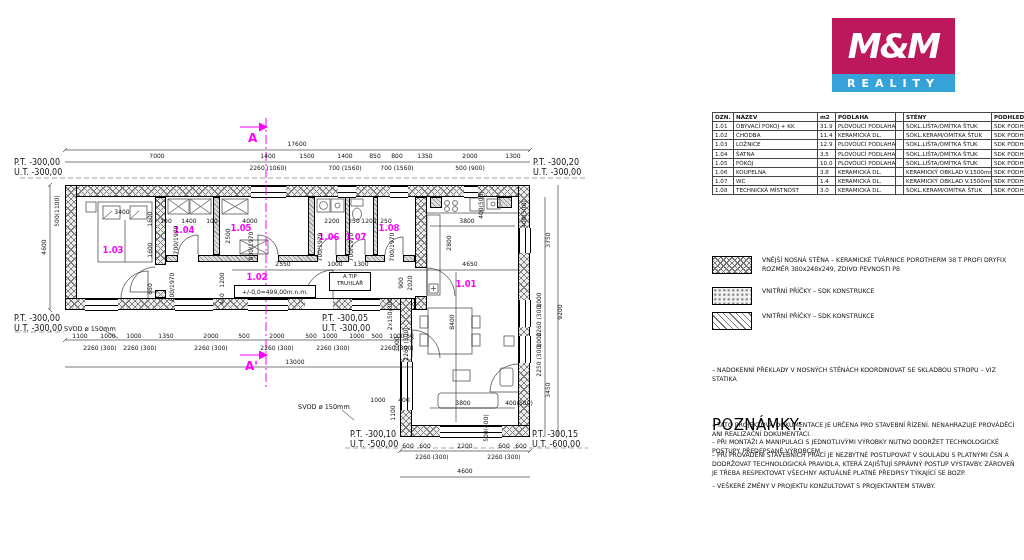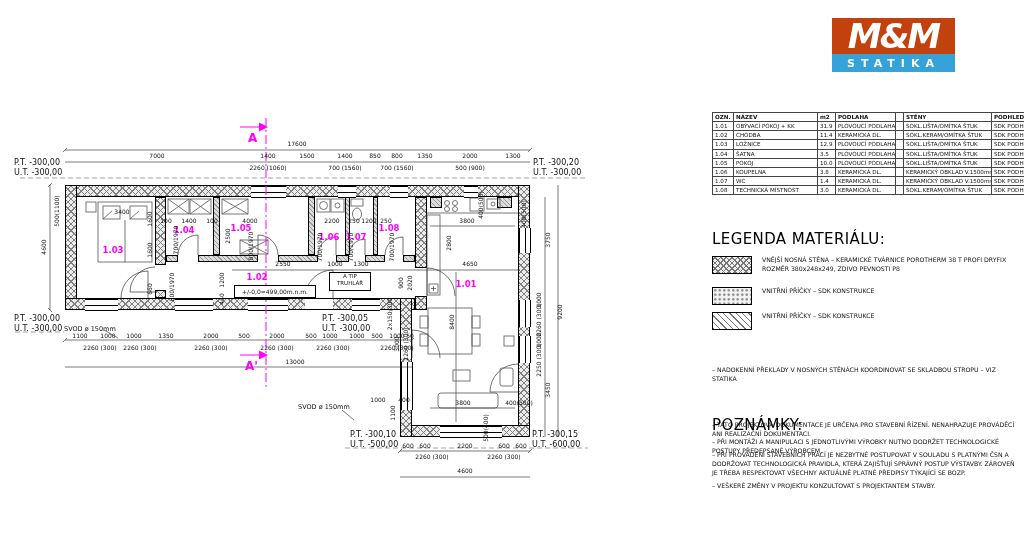--- a/index.html
+++ b/index.html
@@ -31,21 +31,21 @@
   .svod{position:absolute;font-size:6.5px;line-height:1;white-space:nowrap;}
   .secmark{position:absolute;color:#ff00ff;font-weight:bold;font-size:12px;line-height:1;}
   .elevbox{position:absolute;border:1px solid #000;background:#fff;font-size:6px;line-height:1;
            display:flex;align-items:center;justify-content:center;white-space:nowrap;}
   .atipbox{position:absolute;border:1px solid #000;background:#fff;font-size:5.5px;line-height:1.3;
            text-align:center;white-space:pre;}
   
   #side{position:absolute;left:712px;top:0;width:312px;height:560px;}
   .h1{position:absolute;font-size:15px;letter-spacing:.4px;color:#000;font-weight:500;white-space:nowrap;}
   #logo{position:absolute;left:120px;top:18px;width:123px;height:70px;}
-  #logo .red{height:36px;background:#c2410c;color:#fff;display:flex;align-items:center;justify-content:center;
+  #logo .red{height:56px;background:#be185d;color:#fff;display:flex;align-items:center;justify-content:center;
              font-weight:bold;font-size:34px;font-style:italic;letter-spacing:-2px;}
   #logo .blue{height:18px;background:#35a3da;color:#fff;display:flex;align-items:center;justify-content:center;
               font-weight:bold;font-size:11px;letter-spacing:6px;}
   table.rooms{position:absolute;left:0;top:112px;width:310px;border-collapse:collapse;table-layout:fixed;}
   table.rooms th,table.rooms td{border:1px solid #444;font-size:5.6px;line-height:1.1;padding:1px 2px;
      text-align:left;overflow:hidden;white-space:nowrap;font-weight:normal;}
   table.rooms th{font-weight:bold;}
   .mat-item{position:absolute;display:flex;align-items:flex-start;}
   .sw{width:40px;height:18px;border:1px solid #000;box-sizing:border-box;flex:none;margin-right:10px;}
   .sw-cross{background:
@@ -315,21 +315,21 @@
     </div>
   <div id="svod-layer">
       <span class="svod" style="left: 64px; top: 326px;">SVOD ø 150mm</span>
       <span class="svod" style="left: 298px; top: 404px;">SVOD ø 150mm</span>
     </div>
 </div>
 
 <div id="side">
   <div id="logo">
     <div class="red">M&amp;M</div>
-    <div class="blue">STATIKA</div>
+    <div class="blue">REALITY</div>
   </div>
   <table class="rooms">
     <colgroup>
       <col style="width:21px">
         <col style="width:84px">
         <col style="width:18px">
         <col style="width:60px">
       <col style="width:8px">
         <col style="width:88px">
         <col style="width:46px">
@@ -413,21 +413,20 @@
           <td>1.08</td>
           <td>TECHNICKÁ MÍSTNOST</td>
           <td>3.0</td>
           <td>KERAMICKÁ DL.</td>
           <td></td>
           <td>SOKL.KERAM/OMÍTKA ŠTUK</td>
           <td>SDK PODHLED</td>
         </tr>
       </tbody>
   </table>
-  <div class="h1" style="left:0;top:230px">LEGENDA MATERIÁLU:</div>
   <div id="materials">
       <div class="mat-item" style="left: 0px; top: 256px;">
         <div class="sw sw-cross"></div>
         <div class="mat-text">VNĚJŠÍ NOSNÁ STĚNA – KERAMICKÉ TVÁRNICE POROTHERM 38 T PROFI DRYFIX
 ROZMĚR 380x248x249, ZDIVO PEVNOSTI P8</div>
       </div>
       <div class="mat-item" style="left: 0px; top: 287px;">
         <div class="sw sw-dots"></div>
         <div class="mat-text">VNITŘNÍ PŘÍČKY – SDK KONSTRUKCE</div>
       </div>

